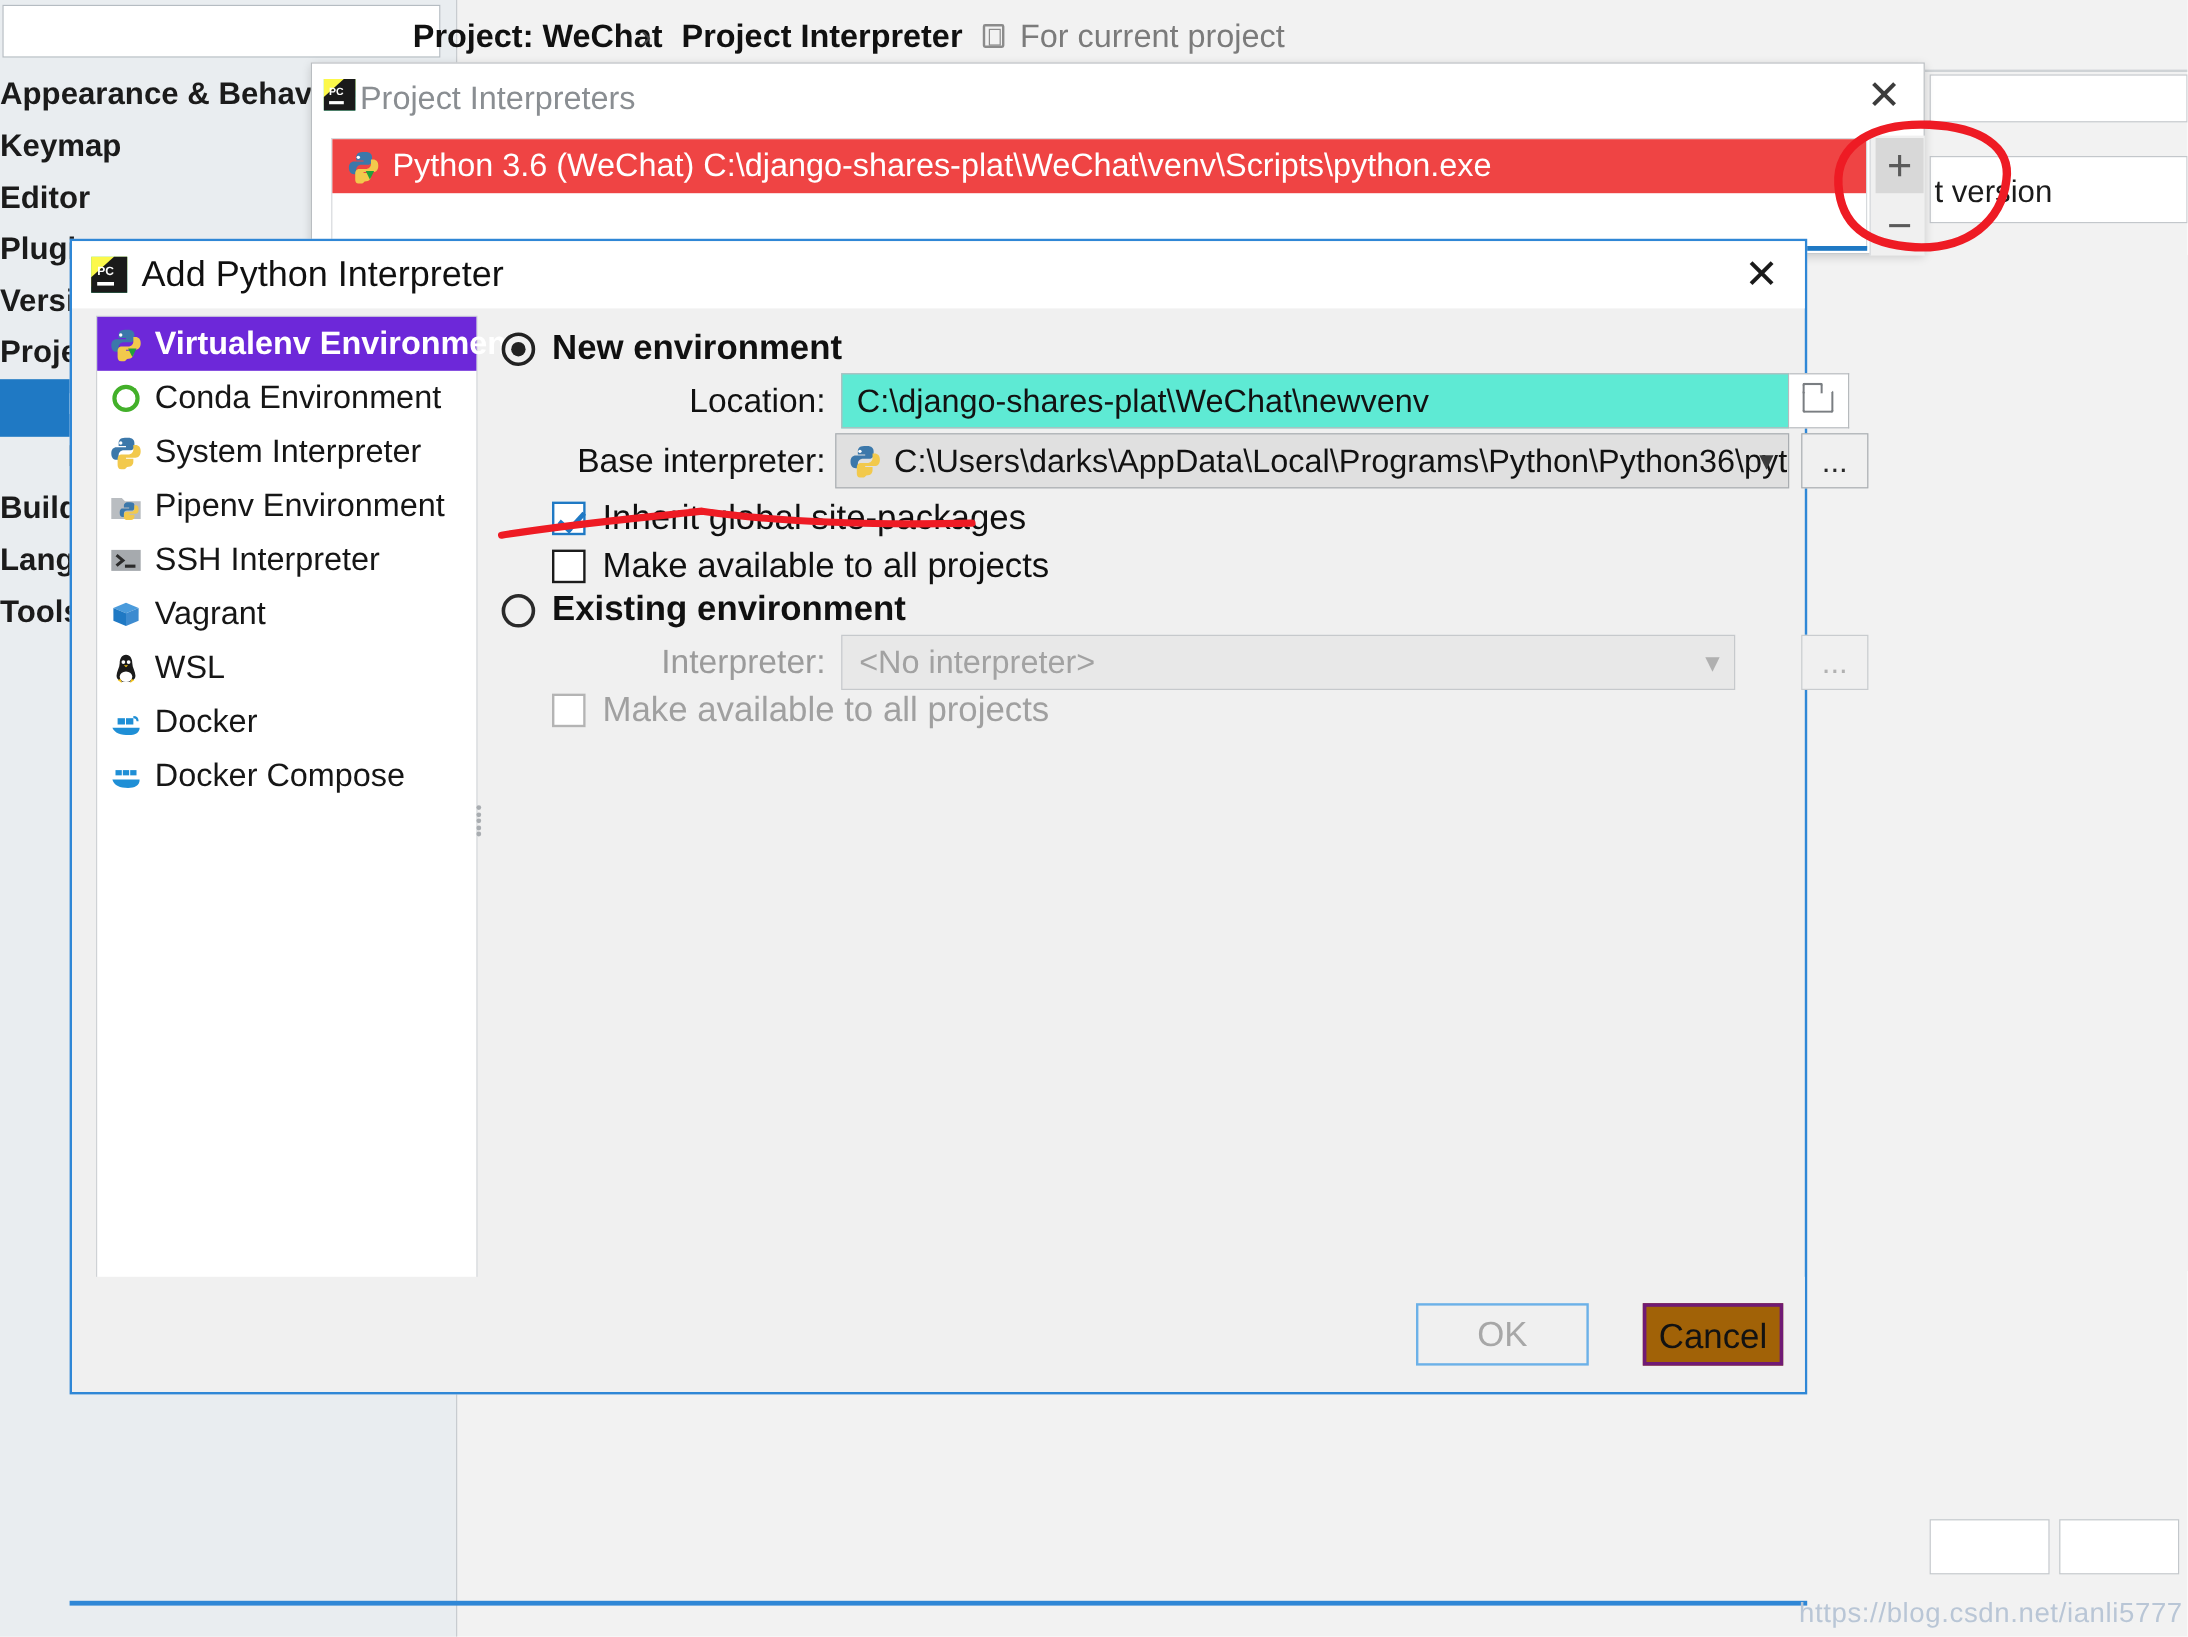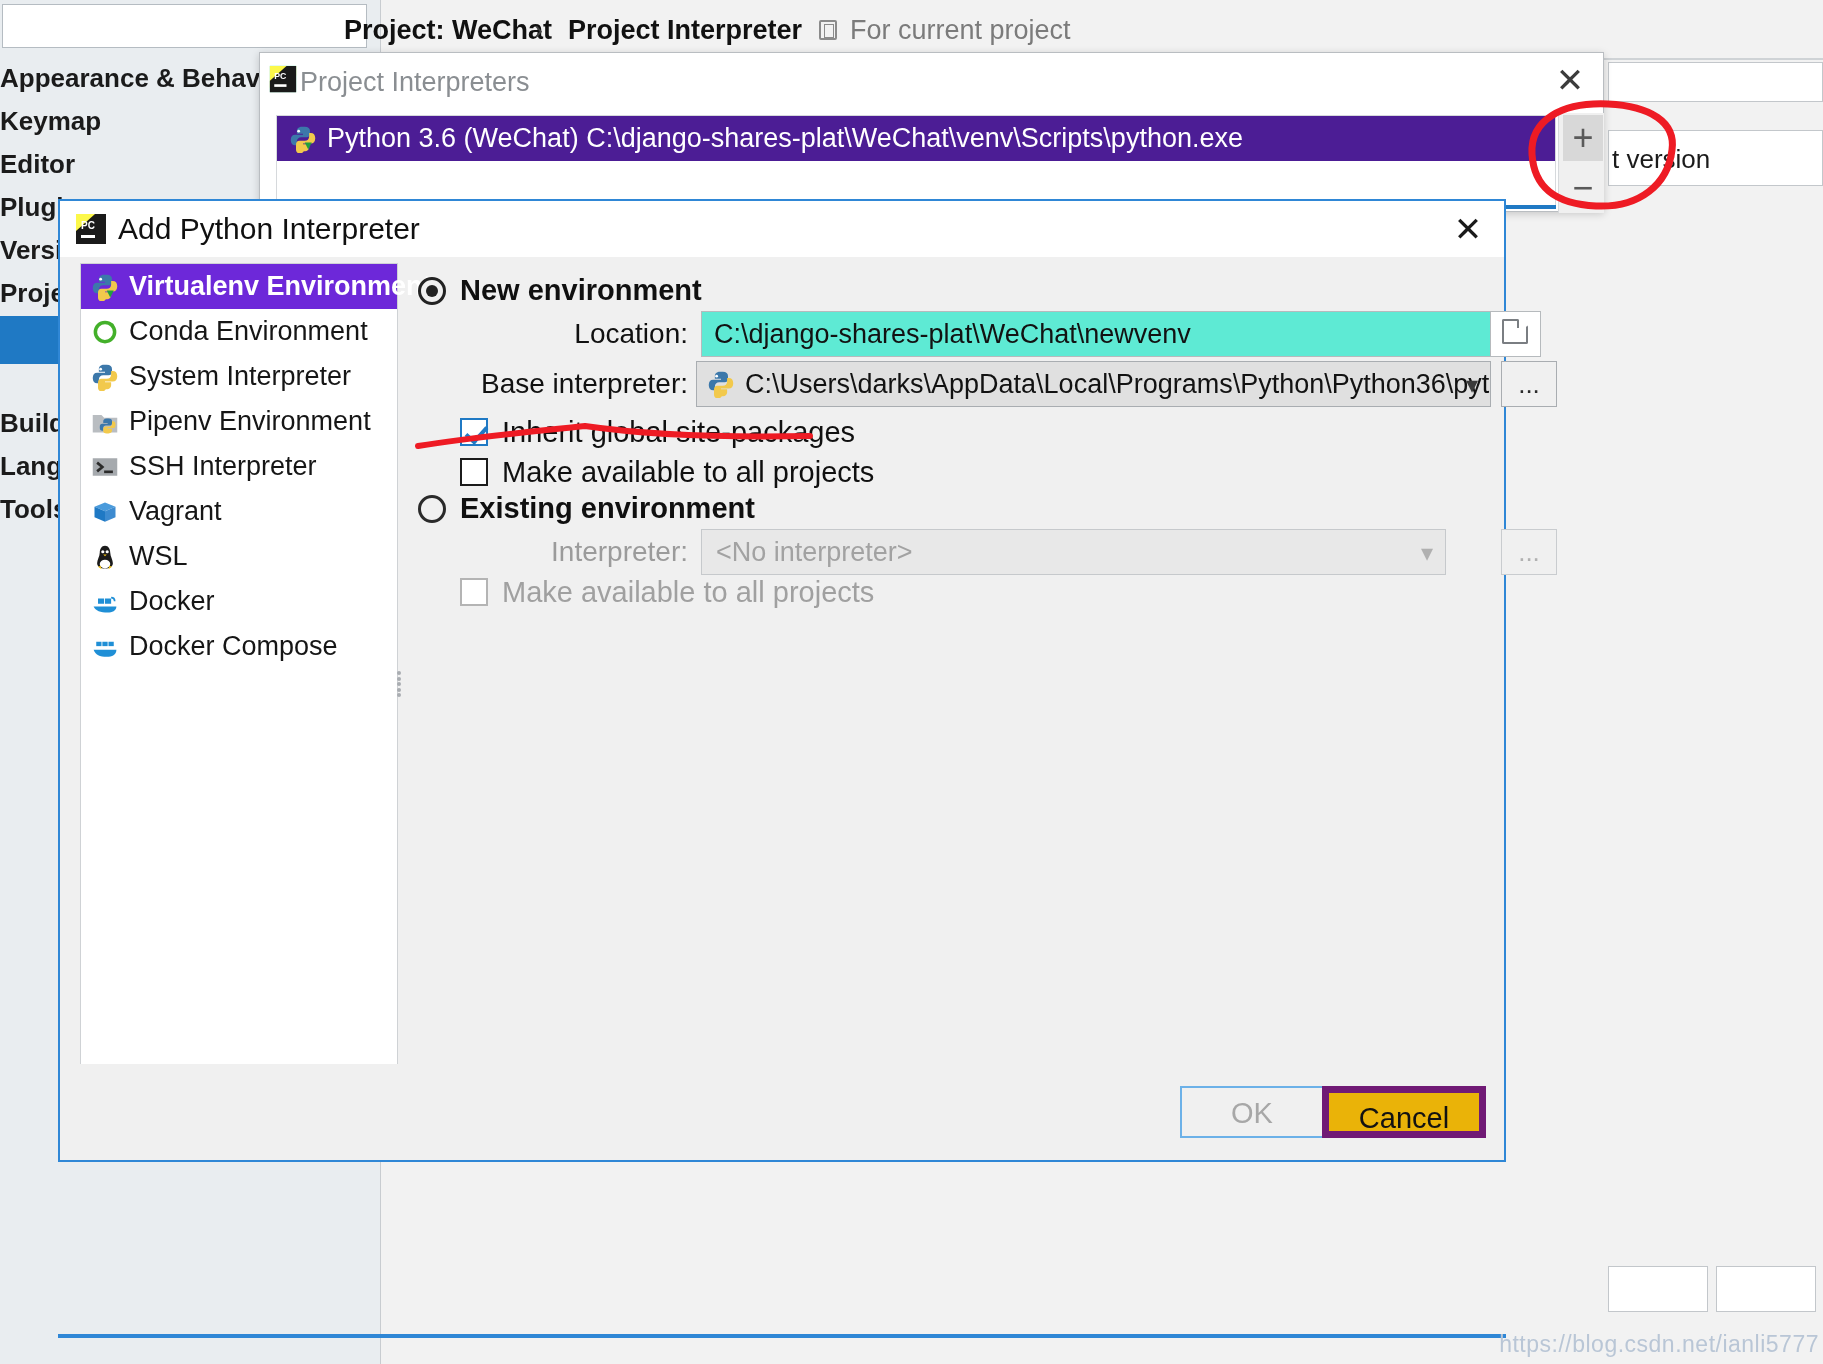--- a/index.html
+++ b/index.html
@@ -84,21 +84,21 @@
     text-align: center; line-height: 42px; font-weight: 300;
   }
   .pi-list {
     position: absolute; left: 16px; top: 62px; width: 1280px; height: 92px;
     background: #ffffff; border: 1px solid #d6d9dc; border-bottom: none;
   }
   .pi-row {
     position: relative; height: 45px; line-height: 45px;
     white-space: nowrap; font-size: 27px; padding-left: 50px;
   }
-  .pi-row.sel { background: #4c1d95; color: #ffffff; }
+  .pi-row.sel { background: #ef4444; color: #ffffff; }
   .pi-row .dim { color: #9a9a9a; }
   .pi-row.sel .dim { color: #ffffff; }
   .pyicon {
     position: absolute; left: 12px; top: 9px; width: 28px; height: 28px;
   }
   .pi-btncol {
     position: absolute; left: 1298px; top: 60px; width: 46px; height: 100px;
     background: #f0f0f0; border-left: 1px solid #d6d9dc;
   }
   .pi-btn {
@@ -233,22 +233,22 @@
   }
   .btn {
     position: absolute; top: 22px; height: 52px; line-height: 50px;
     text-align: center; font-size: 29px;
   }
   .btn.ok {
     right: 180px; width: 144px; background: #f0f0f0;
     border: 2px solid #6cb1e8; color: #a7a7a7;
   }
   .btn.cancel {
-    right: 18px; width: 164px; background: #eab308;
-    border: 7px solid #701a75; color: #121212;
+    right: 18px; width: 117px; background: #a16207;
+    border: 3px solid #701a75; color: #121212;
   }
 
   
   .annot { position: absolute; pointer-events: none; }
 
   .watermark {
     position: absolute; right: 4px; bottom: 6px;
     font-size: 23px; color: #b9c6d6; white-space: nowrap;
     letter-spacing: .5px;
   }

